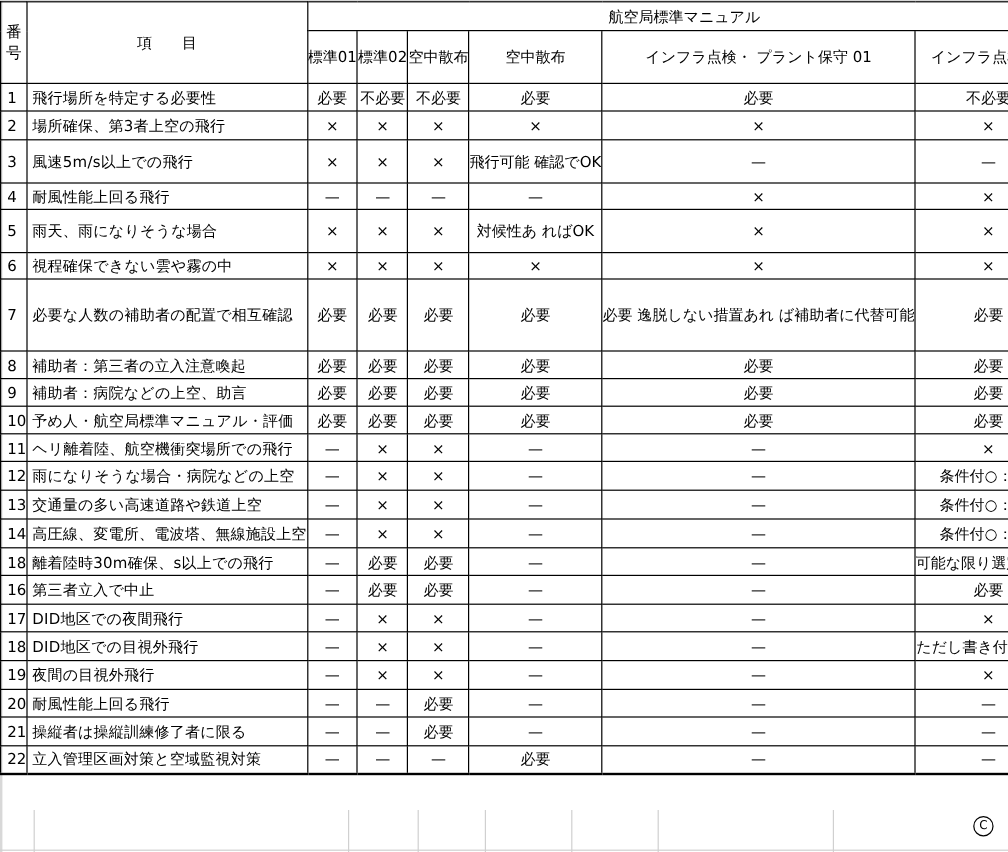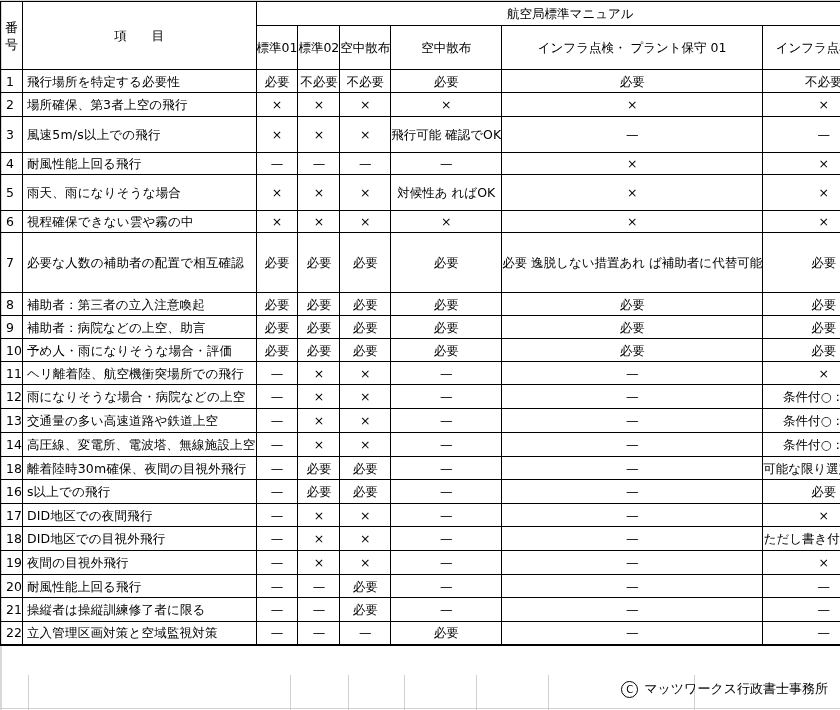--- a/index.html
+++ b/index.html
@@ -146,21 +146,21 @@
           <td class="item">補助者：病院などの上空、助言</td>
           <td class="pre">必要</td>
           <td class="pre">必要</td>
           <td class="pre">必要</td>
           <td class="pre">必要</td>
           <td class="pre">必要</td>
           <td class="pre rightedge">必要</td>
         </tr>
         <tr style="height: 23px;">
           <td class="num">10</td>
-          <td class="item">予め人・雨になりそうな場合・評価</td>
+          <td class="item">予め人・航空局標準マニュアル・評価</td>
           <td class="pre">必要</td>
           <td class="pre">必要</td>
           <td class="pre">必要</td>
           <td class="pre">必要</td>
           <td class="pre">必要</td>
           <td class="pre rightedge">必要</td>
         </tr>
         <tr style="height: 23px;">
           <td class="num">11</td>
           <td class="item">ヘリ離着陸、航空機衝突場所での飛行</td>
@@ -196,31 +196,31 @@
           <td class="item">高圧線、変電所、電波塔、無線施設上空</td>
           <td class="pre">—</td>
           <td class="pre">×</td>
           <td class="pre">×</td>
           <td class="pre">—</td>
           <td class="pre">—</td>
           <td class="pre rightedge">条件付○：＊3</td>
         </tr>
         <tr style="height: 23px;">
           <td class="num">18</td>
-          <td class="item">離着陸時30m確保、夜間の目視外飛行</td>
+          <td class="item">離着陸時30m確保、s以上での飛行</td>
           <td class="pre">—</td>
           <td class="pre">必要</td>
           <td class="pre">必要</td>
           <td class="pre">—</td>
           <td class="pre">—</td>
           <td class="pre rightedge">可能な限り選定：＊4</td>
         </tr>
         <tr style="height: 24px;">
           <td class="num">16</td>
-          <td class="item">s以上での飛行</td>
+          <td class="item">第三者立入で中止</td>
           <td class="pre">—</td>
           <td class="pre">必要</td>
           <td class="pre">必要</td>
           <td class="pre">—</td>
           <td class="pre">—</td>
           <td class="pre rightedge">必要</td>
         </tr>
         <tr style="height: 23px;">
           <td class="num">17</td>
           <td class="item">DID地区での夜間飛行</td>
@@ -290,15 +290,14 @@
     <div class="vline" style="left:348px"></div>
     <div class="vline" style="left:404px"></div>
     <div class="vline" style="left:476px"></div>
     <div class="vline" style="left:548px"></div>
     <div class="vline" style="left:694px"></div>
     <div class="bline"></div>
   </div>
 
   <div class="copyright">
     <span class="circ">C</span>
-    <span>マッツワークス行政書士事務所</span>
   </div>
 </div>
 
 </body></html>

